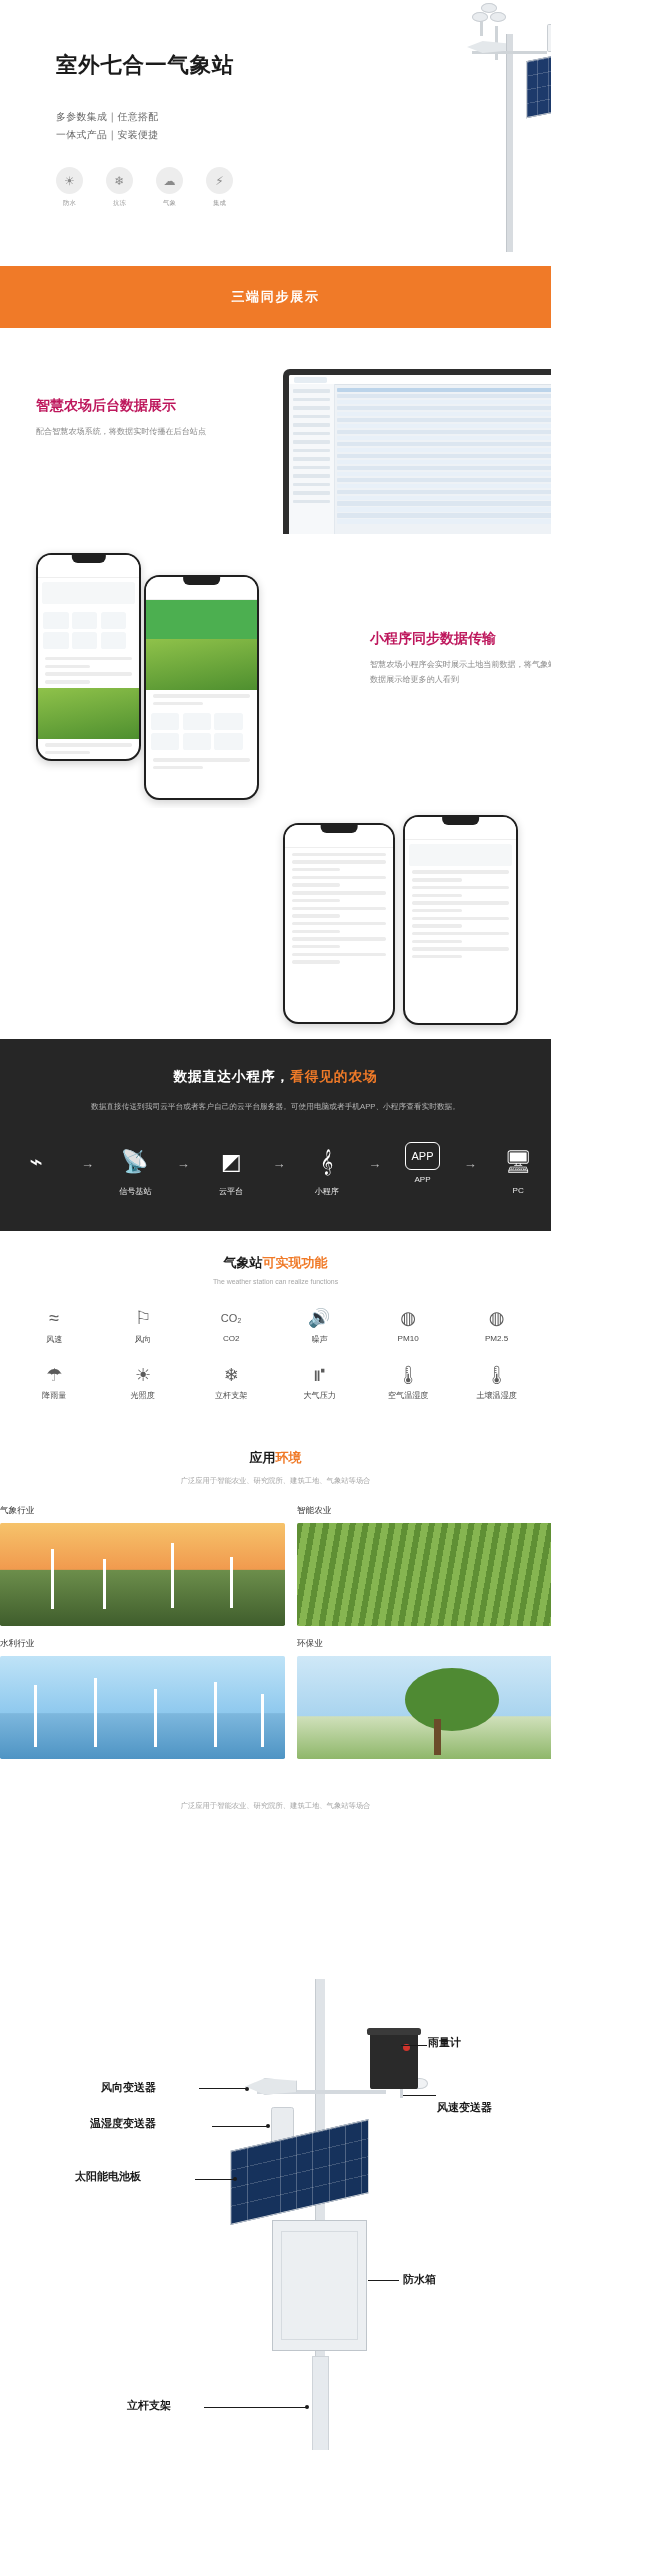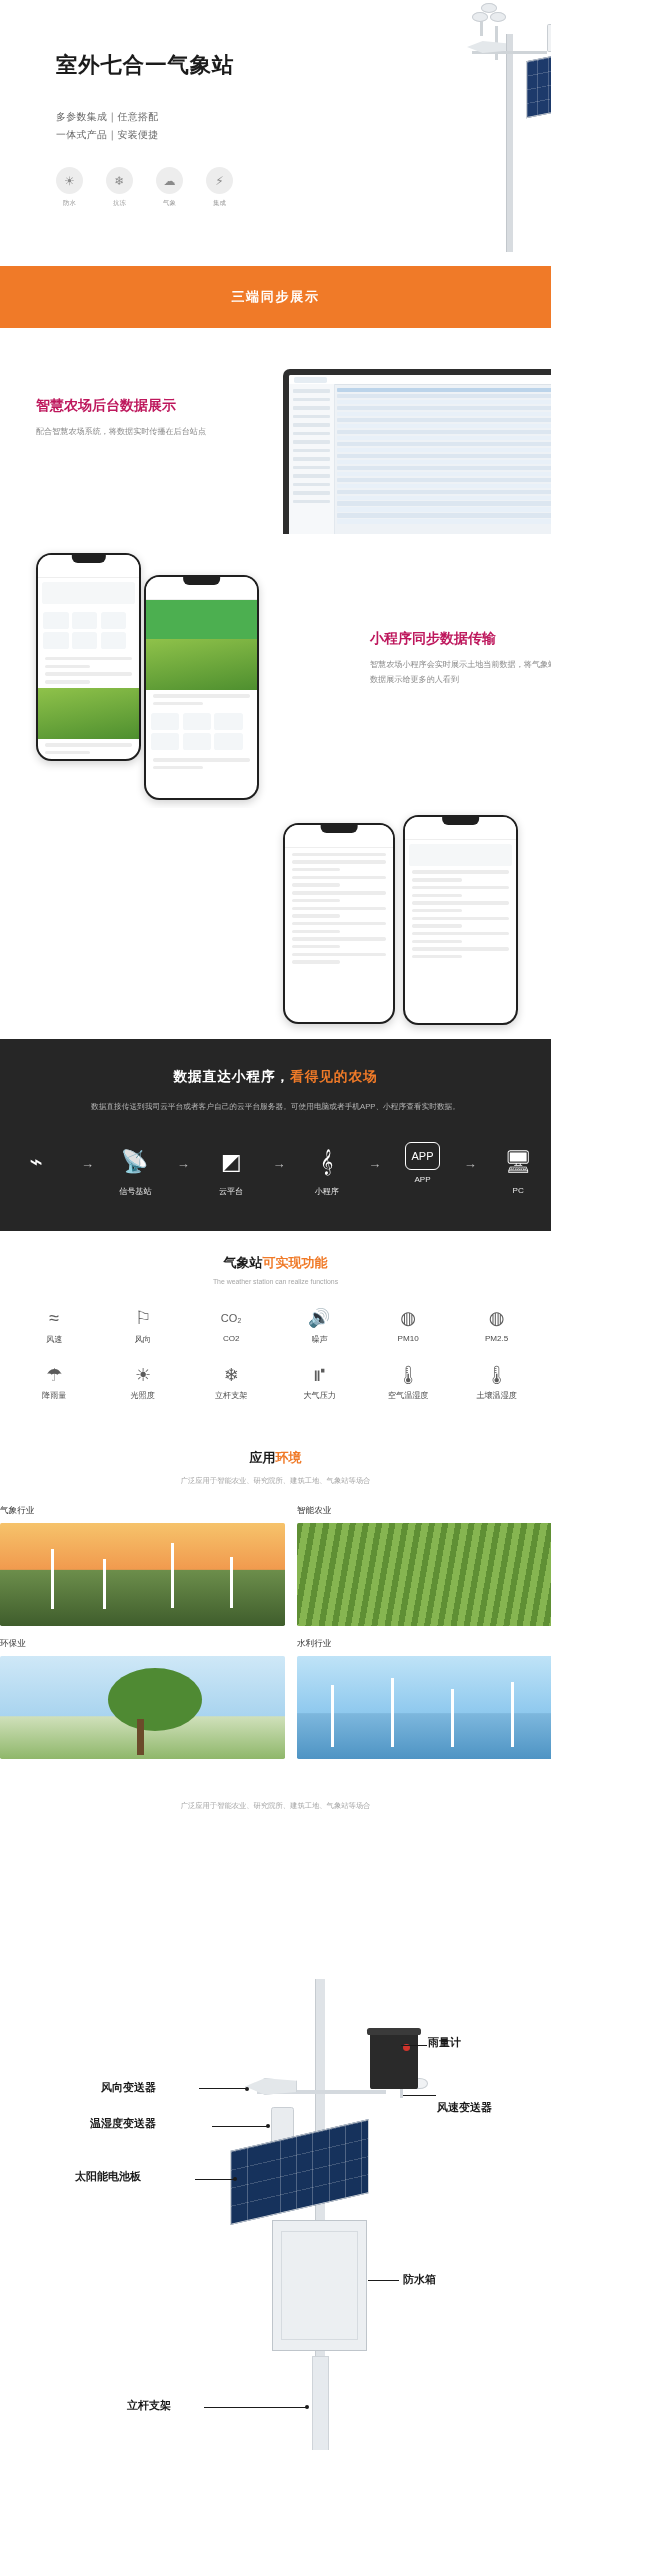--- a/index.html
+++ b/index.html
@@ -466,34 +466,34 @@
           <div class="turb" style="left:103px;top:36px;width:2.6px;height:50px;"></div>
           <div class="turb" style="left:171px;top:20.6px;width:2.6px;height:65px;"></div>
           <div class="turb" style="left:230px;top:34px;width:2.6px;height:51px;"></div>
         </div>
       </div>
       <div class="pcell">
         <div class="pcap">智能农业</div>
         <div class="pimg img-farm"></div>
       </div>
       <div class="pcell">
-        <div class="pcap">环保业</div>
-        <div class="pimg img-tree">
-          <div class="tree"></div>
-          <div class="trunk"></div>
-        </div>
-      </div>
-      <div class="pcell">
         <div class="pcap">水利行业</div>
         <div class="pimg img-wind2">
           <div class="turb" style="left:34px;top:29px;width:3.4px;height:62px;"></div>
           <div class="turb" style="left:94px;top:22px;width:3.4px;height:69px;"></div>
           <div class="turb" style="left:154px;top:33px;width:3.4px;height:58px;"></div>
           <div class="turb" style="left:214px;top:26px;width:3.4px;height:65px;"></div>
           <div class="turb" style="left:261px;top:38px;width:3.4px;height:53px;"></div>
+        </div>
+      </div>
+      <div class="pcell">
+        <div class="pcap">环保业</div>
+        <div class="pimg img-tree">
+          <div class="tree"></div>
+          <div class="trunk"></div>
         </div>
       </div>
     </div>
   </section>
 
   <section class="exhibit">
     <div class="desc" style="margin-top:8.6px;font-size:7.3px;color:#a6a6a6;">广泛应用于智能农业、研究院所、建筑工地、气象站等场合</div>
 
     <div class="diagram">
       <div class="d-pole"></div>

